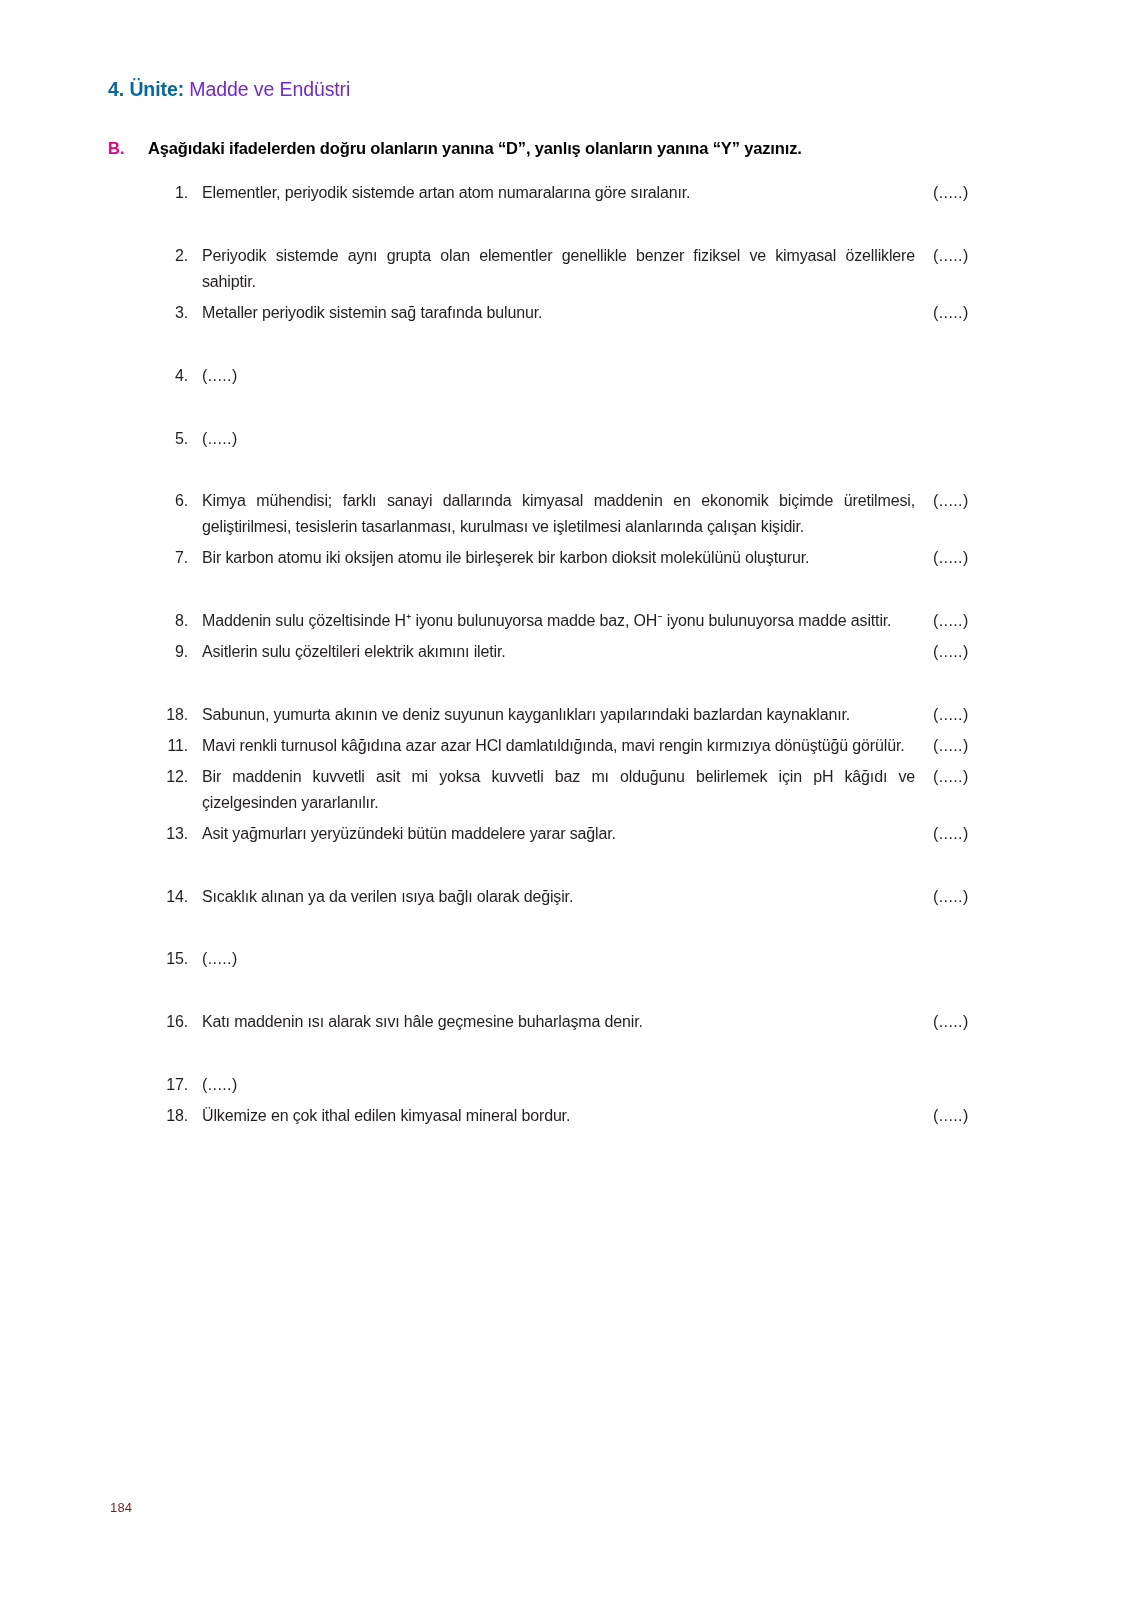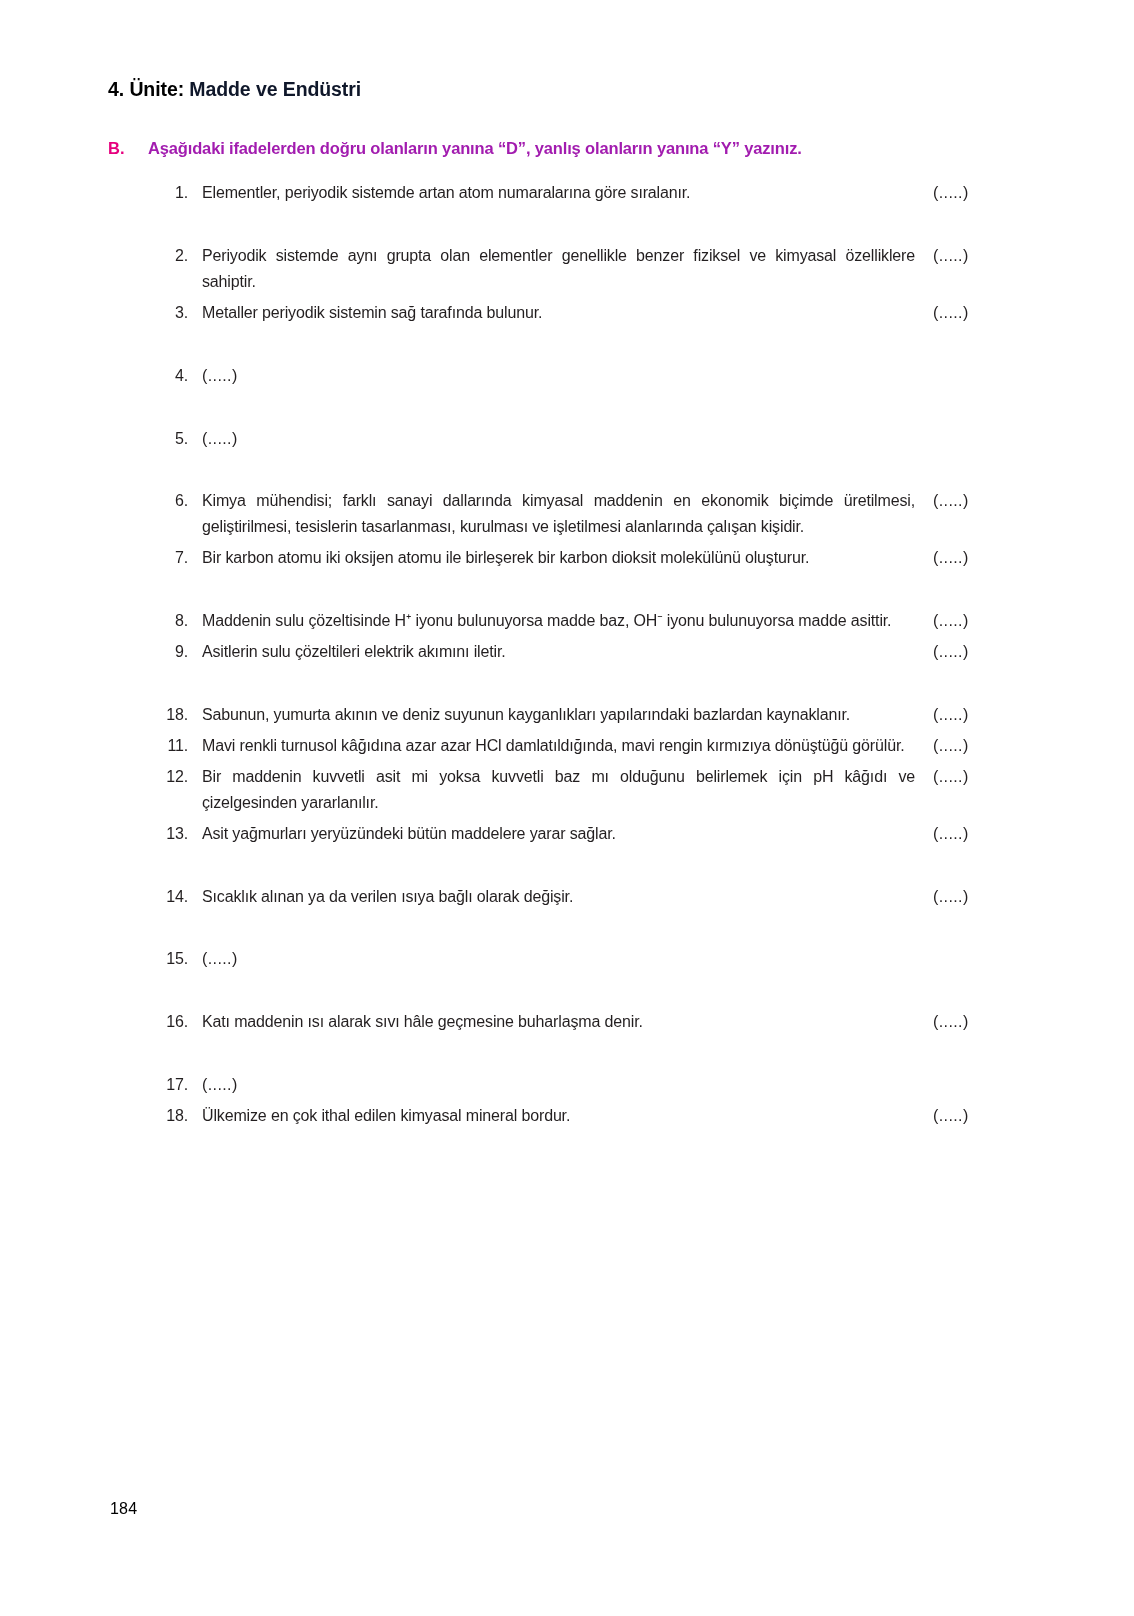--- a/index.html
+++ b/index.html
@@ -27,25 +27,25 @@
   .unit-header {
     position: absolute;
     left: 108px;
     top: 78px;
     font-size: 19.5px;
     letter-spacing: -0.1px;
     white-space: nowrap;
   }
   .unit-header .unit-no {
     font-weight: bold;
-    color: #000000;
+    color: #0369a1;
   }
   .unit-header .unit-name {
-    font-weight: bold;
-    color: #0f172a;
+    font-weight: normal;
+    color: #6d28d9;
   }
 
   
   .instruction {
     position: absolute;
     left: 108px;
     top: 137px;
     width: 900px;
     display: flex;
     align-items: flex-start;
@@ -54,21 +54,21 @@
     color: #e6007e;
     font-weight: bold;
     font-size: 16.5px;
     width: 40px;
     flex: 0 0 40px;
     line-height: 1.35;
   }
   .instruction-text {
     font-weight: bold;
     font-size: 16.5px;
-    color: #a21caf;
+    color: #000000;
     line-height: 1.35;
     letter-spacing: -0.15px;
   }
 
   
   .qlist {
     position: absolute;
     left: 150px;
     top: 180px;
     width: 845px;
@@ -106,22 +106,22 @@
   }
   
   .gap-lg { height: 37px; }
   .gap-xs { height: 5px; }
 
   
   .page-number {
     position: absolute;
     left: 110px;
     top: 1500px;
-    font-size: 16px;
-    color: #000000;
+    font-size: 13px;
+    color: #7f1d1d;
     letter-spacing: 0.2px;
   }
 </style>
 </head>
 <body>
 
 <div class="page">
 
   <div class="unit-header">
     <span class="unit-no">4. Ünite:</span><span>&nbsp;</span><span class="unit-name">Madde ve Endüstri</span>

